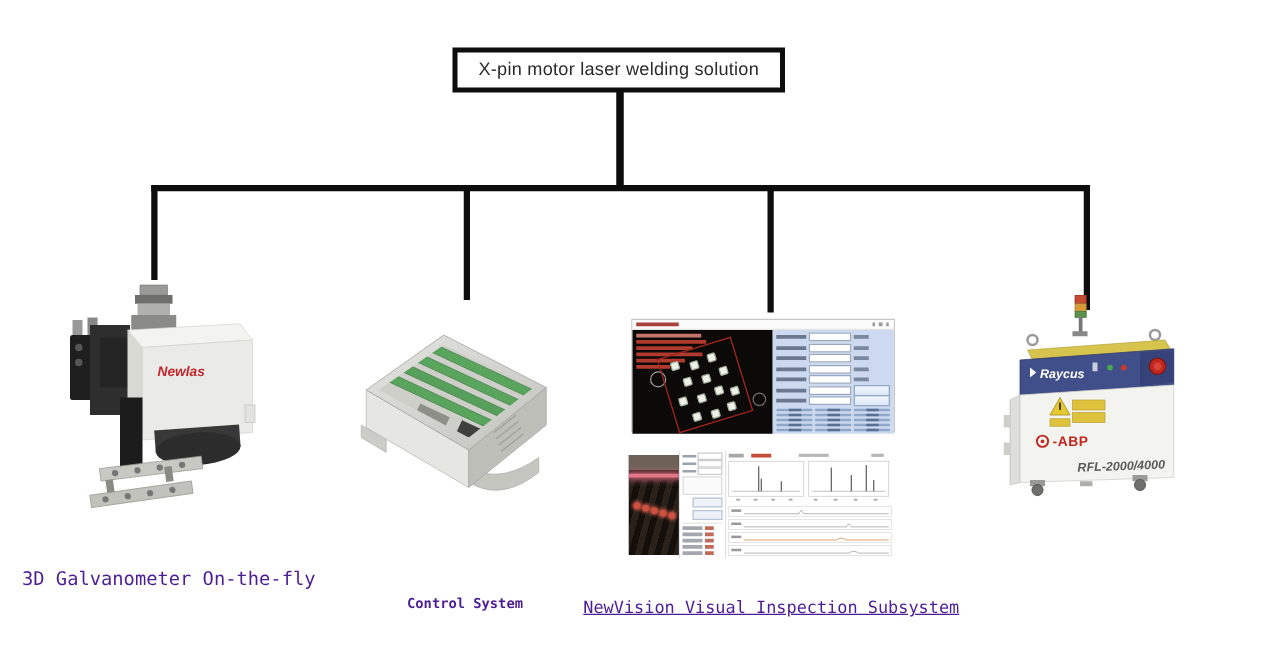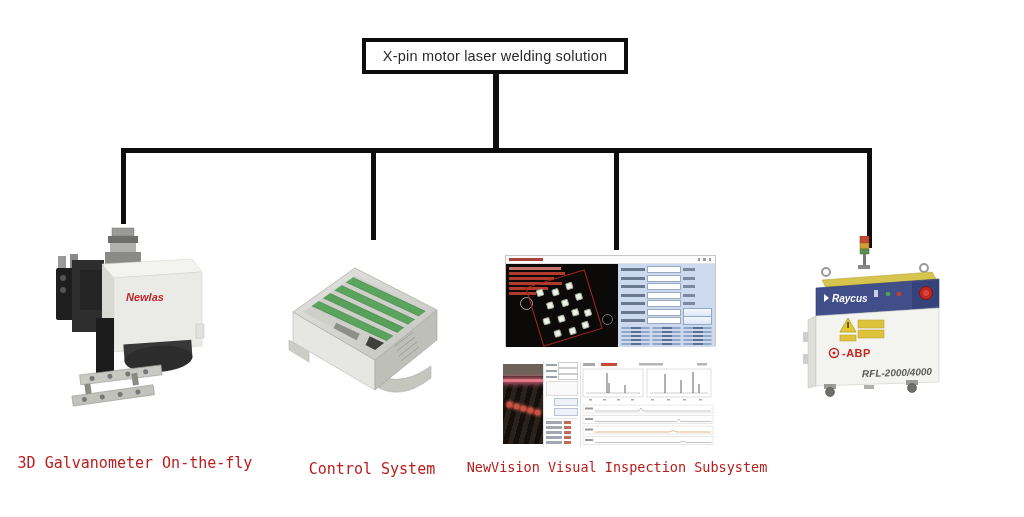--- a/index.html
+++ b/index.html
@@ -9,25 +9,25 @@
 
   
   #root-node{left:362px;top:38px;width:258px;height:28px;border:4px solid #0d0d0d;
              background:#fff;display:flex;align-items:center;justify-content:center;
              font-size:14.5px;color:#2a2a2a;letter-spacing:.2px;}
 
   
   .line{background:#0d0d0d;}
 
   
-  .blabel{transform:translateX(-50%);text-align:center;color:#b91c1c;
+  .blabel{transform:translateX(-50%);text-align:center;color:#4c1d95;
           font-family:"DejaVu Sans Mono","Liberation Mono",monospace;white-space:nowrap;}
   #label-1{left:135px;top:452px;font-size:15px;line-height:23px;}
-  #label-2{left:372px;top:458px;font-size:15px;line-height:23px;}
-  #label-3{left:617px;top:457px;font-size:13.5px;line-height:20px;}
+  #label-2{left:372px;top:471px;font-size:11px;line-height:23px;font-weight:bold;}
+  #label-3{left:617px;top:476px;font-size:13.5px;line-height:20px;text-decoration:underline;}
   #label-4{left:889px;top:456px;font-size:14px;line-height:21px;}
 
   
   #shot1{left:505px;top:255px;width:211px;height:91px;background:#fff;border:1px solid #c6c6c6;
          box-sizing:border-box;display:flex;flex-direction:column;}
   #s1-title{height:7px;background:#fbfbfb;border-bottom:1px solid #e4e4e4;position:relative;flex:none;}
   #s1-title .tbar{position:absolute;left:3px;top:2px;width:34px;height:2.5px;background:#a8423a;}
   #s1-title .wdots{position:absolute;right:4px;top:2px;display:flex;gap:3px;}
   #s1-title .wdots i{width:2.5px;height:2.5px;background:#9a9a9a;display:block;}
   #s1-body{flex:1;display:flex;}

